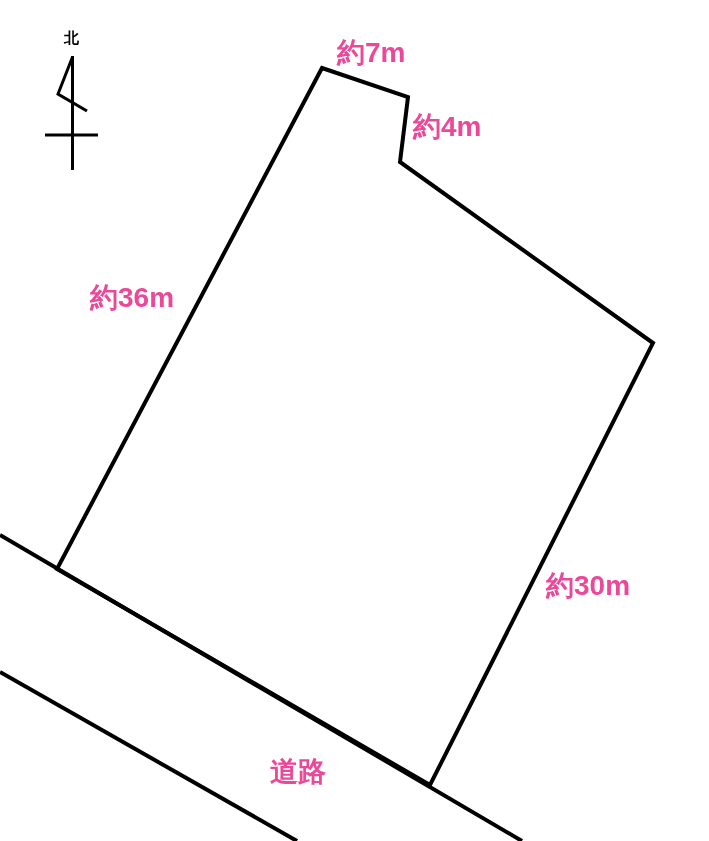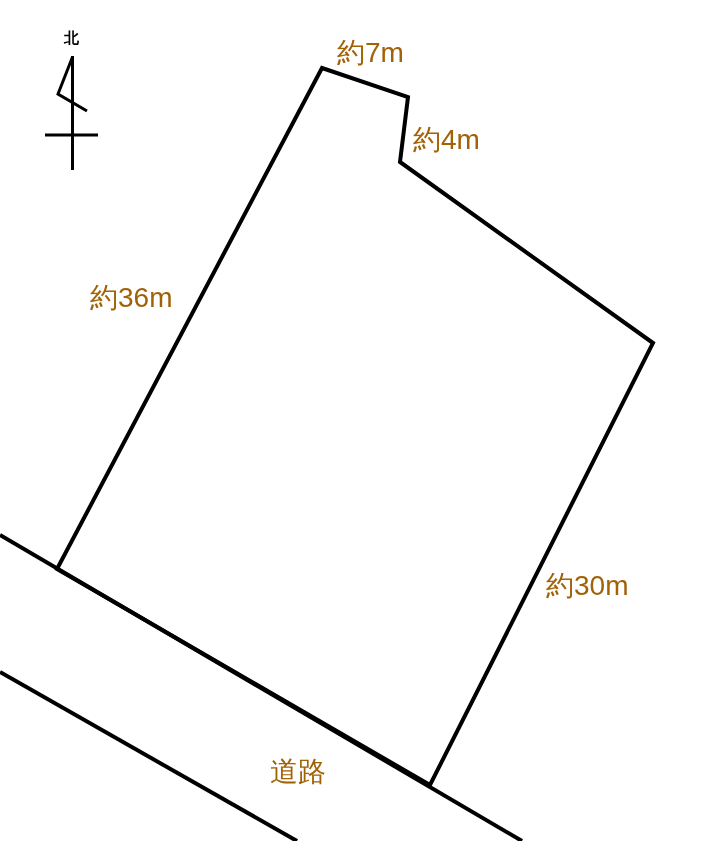--- a/index.html
+++ b/index.html
@@ -25,25 +25,25 @@
   .ink-line {
     fill: none;
     stroke: #000000;
     stroke-linejoin: miter;
     stroke-linecap: butt;
   }
   .w4 { stroke-width: 4; }
   .w3 { stroke-width: 3; }
   .diagram-label {
     position: absolute;
-    color: #a16207;
+    color: #ec4899;
     font-size: 28px;
     line-height: 1.05;
     white-space: nowrap;
-    font-weight: 400;
+    font-weight: 700;
     letter-spacing: 0px;
   }
   .north-label {
     position: absolute;
     color: #000000;
     font-size: 15px;
     line-height: 1;
     font-weight: 600;
     white-space: nowrap;
   }
@@ -64,21 +64,21 @@
     <polygon class="ink-line w4" points="322,68 408,97 400,162 653,343 430,785 57,569" stroke="#000000"></polygon>
 
     <polyline class="ink-line w4" points="0,535 522,841" stroke="#000000"></polyline>
     <polyline class="ink-line w4" points="0,672 297,841" stroke="#000000"></polyline>
   </svg>
 
   <div class="north-label" style="left:64px; top:30px;">北</div>
 
   <div class="diagram-label" style="left:337px; top:38px;">約7m</div>
 
-  <div class="diagram-label" style="left:413px; top:112px;margin-top:13px;">約4m</div>
+  <div class="diagram-label" style="left:413px; top:112px;">約4m</div>
 
 
   <div class="diagram-label" style="left:90px; top:283px;">約36m</div>
 
   <div class="diagram-label" style="left:546px; top:571px;">約30m</div>
 
 
 
   <div class="diagram-label" style="left:270px; top:757px;text-align:center;">道路</div>
 

